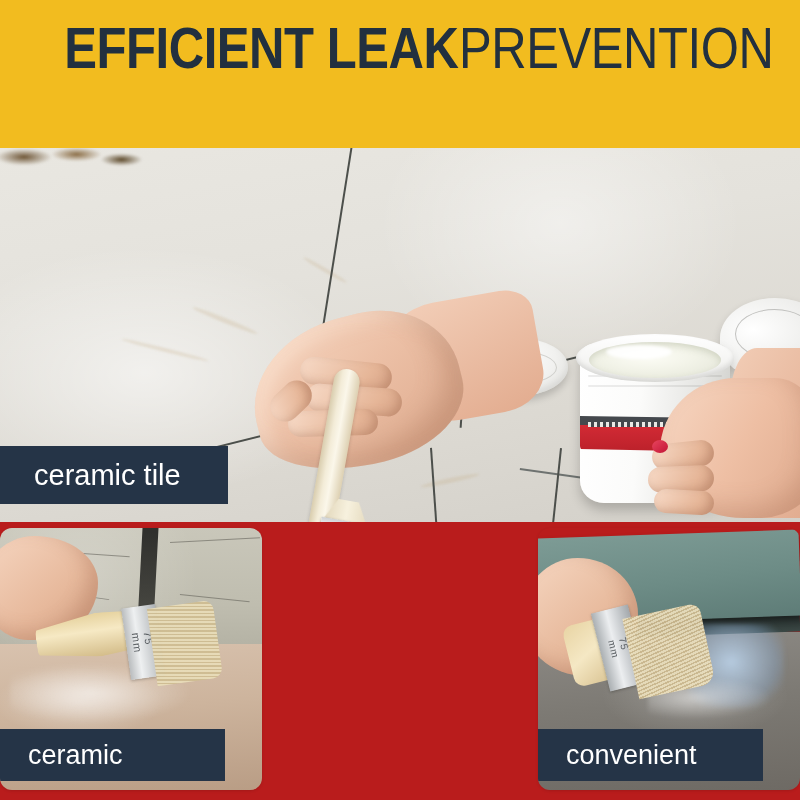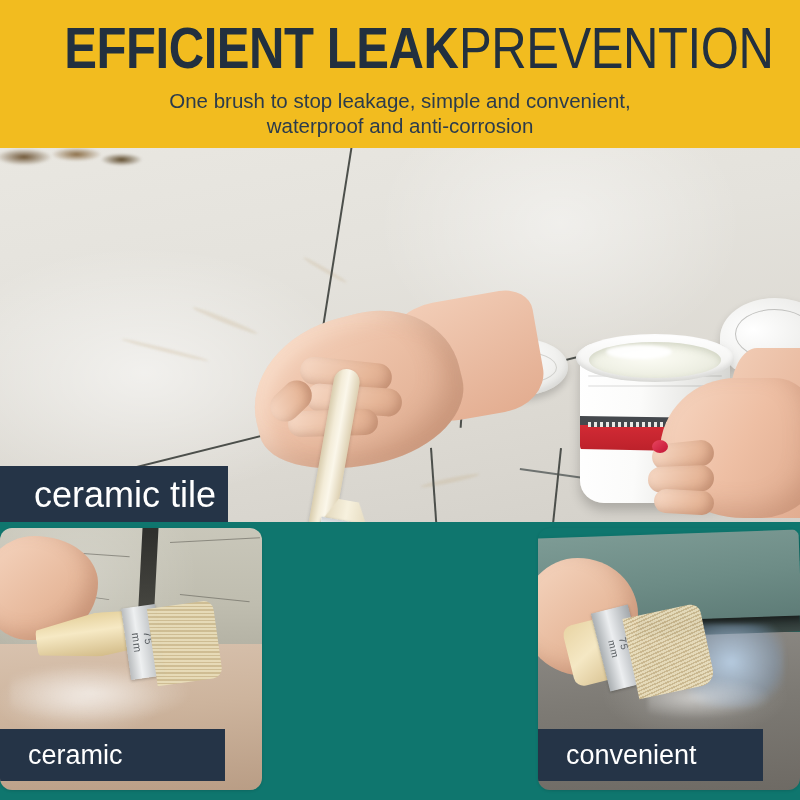--- a/index.html
+++ b/index.html
@@ -9,21 +9,21 @@
     background: #ffffff;
   }
   body {
     font-family: "Liberation Sans", sans-serif;
   }
   #page {
     position: relative;
     width: 800px;
     height: 800px;
     overflow: hidden;
-    background: #0f766e;
+    background: #b91c1c;
   }
 
   
   .header {
     position: absolute;
     left: 0; top: 0;
     width: 800px;
     height: 148px;
     background: #f2bc1f;
     overflow: hidden;
@@ -286,25 +286,25 @@
     position: absolute;
     background: #253447;
     color: #ffffff;
     display: flex;
     align-items: center;
     font-family: "Liberation Sans", sans-serif;
     font-weight: 400;
   }
   .chip-hero {
     left: 0;
-    top: 318px;
+    top: 298px;
     width: 228px;
     height: 58px;
     padding-left: 34px;
-    font-size: 36px;
+    font-size: 29px;
     box-sizing: border-box;
   }
 
   
   .thumbs {
     position: absolute;
     left: 0; top: 528px;
     width: 800px;
     height: 266px;
   }
@@ -495,24 +495,20 @@
   }
 </style>
 </head>
 <body>
 
 <div id="page">
 
   <div class="header">
     <div class="headline">
       <span class="bold">EFFICIENT LEAK</span><span class="light">PREVENTION</span>
-    </div>
-    <div class="subhead">
-      <span>One brush to stop leakage, simple and convenient,</span>
-      <span>waterproof and anti-corrosion</span>
     </div>
   </div>
 
   <div class="hero">
     <div class="floor"></div>
 
     <div class="debris"></div>
 
     <div class="vein" style="left:190px;top:170px;width:70px;height:5px;transform:rotate(22deg);"></div>
     <div class="vein" style="left:120px;top:200px;width:90px;height:4px;transform:rotate(14deg);"></div>

